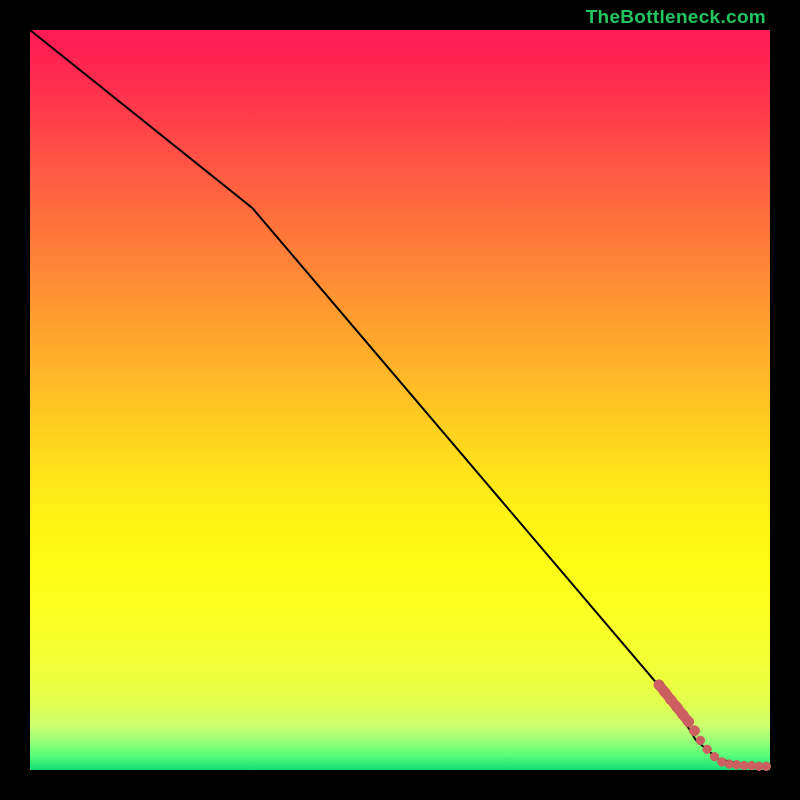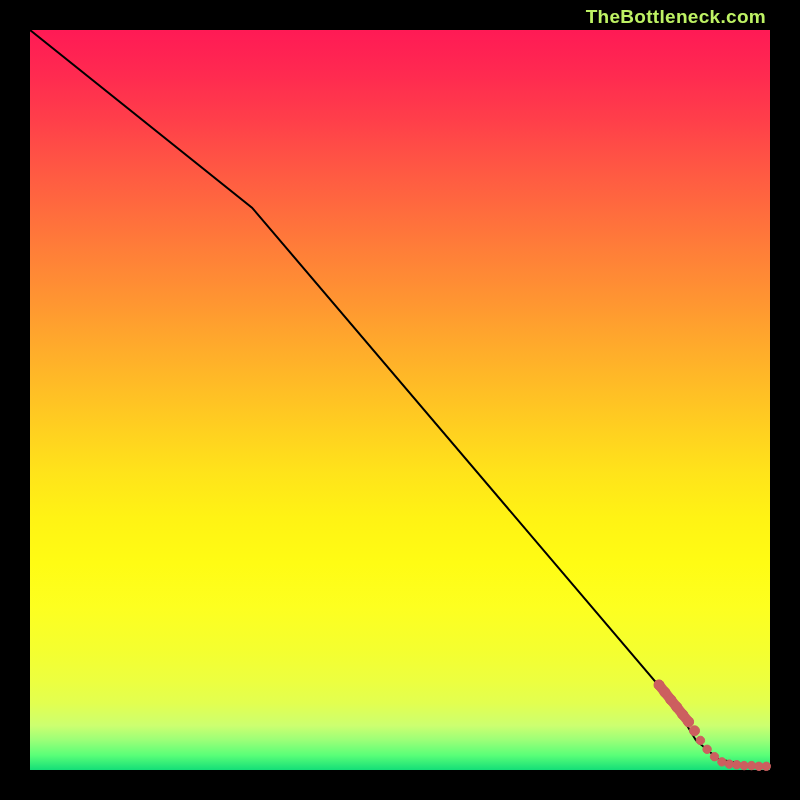--- a/index.html
+++ b/index.html
@@ -3,21 +3,21 @@
 <meta charset="utf-8">
 <style>
 *{margin:0;padding:0;box-sizing:border-box}
 html,body{width:800px;height:800px;background:#000;overflow:hidden}
 .wrap{position:relative;width:800px;height:800px}
 .plot{position:absolute;left:30px;top:30px;width:740px;height:740px;background:linear-gradient(to bottom,
   #ff1a55 0%, #ff2a50 6%, #ff3e4a 12%, #ff5544 18%, #ff6a3e 24%,
   #ff7f38 30%, #ff9332 36%, #ffa82c 42%, #ffbc26 48%, #ffd020 54%,
   #ffe41a 60%, #fff314 66%, #fffc14 72%, #fdff20 78%, #f4ff30 84%,
   #ecff40 88%, #e2ff50 91%, #ccff70 94%, #9aff78 96%, #5aff78 98%, #14de78 100%)}
-.attrib{position:absolute;right:34px;top:6px;font:bold 19px Arial,Helvetica,sans-serif;color:#bef264;letter-spacing:.3px}
+.attrib{position:absolute;right:34px;top:6px;font:bold 19px Arial,Helvetica,sans-serif;color:#22c55e;letter-spacing:.3px}
 svg{position:absolute;left:30px;top:30px;width:740px;height:740px;overflow:visible}
 .line{fill:none;stroke:#000;stroke-width:2}
 .dot{fill:#cc5f5f;stroke:#cc5f5f}
 .seg{stroke:#cc5f5f;stroke-width:10;stroke-linecap:round}
 </style>
 </head>
 <body>
 
 <div class="wrap">
   <div class="plot"></div>

